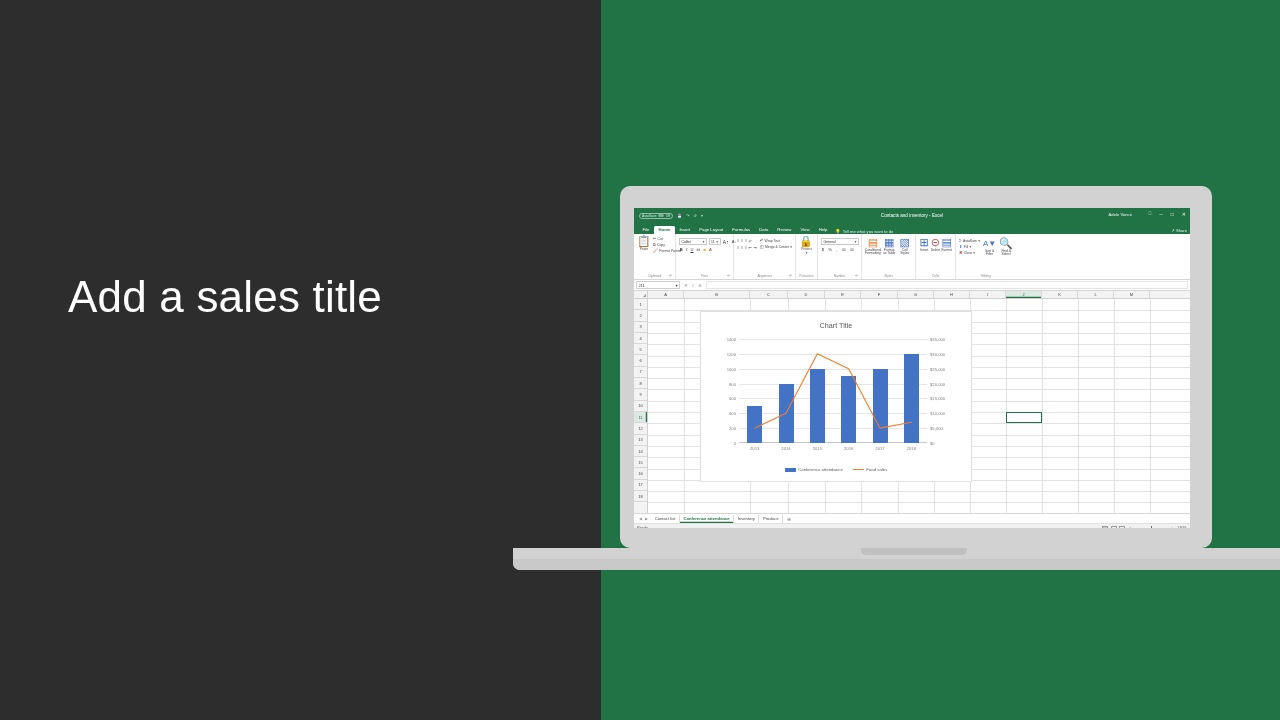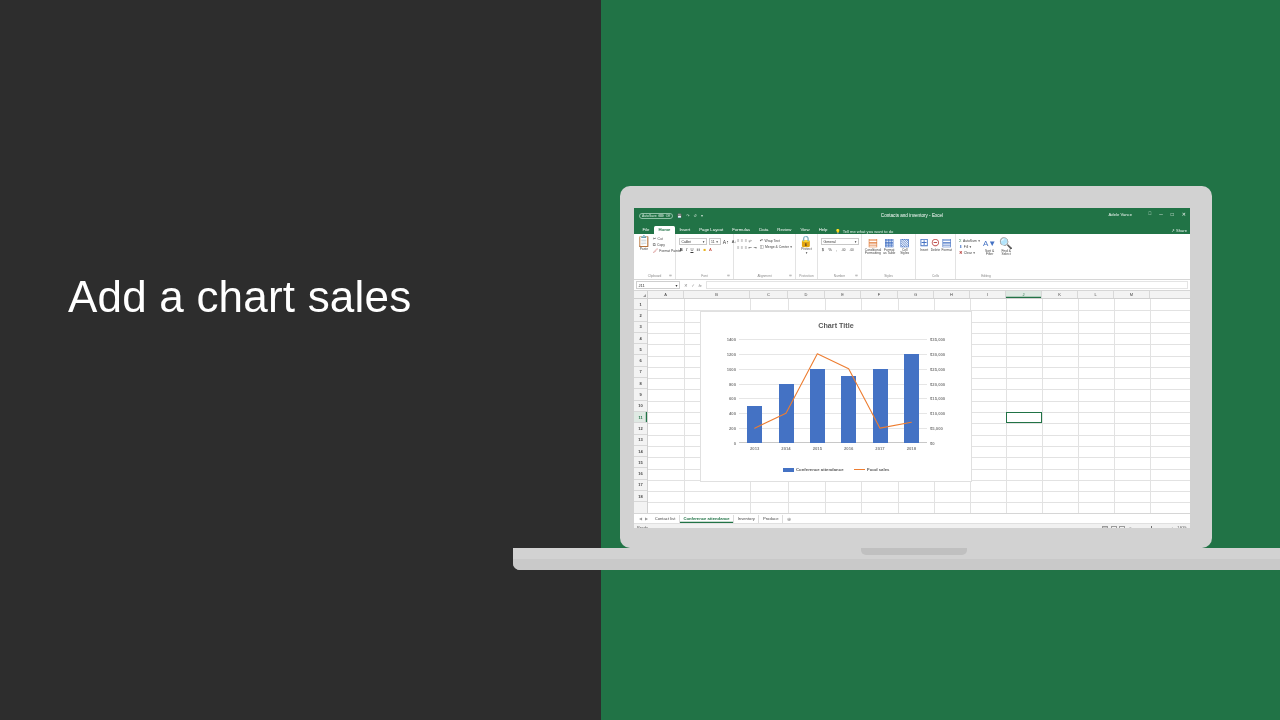--- a/index.html
+++ b/index.html
@@ -166,21 +166,21 @@
   }
   .corner:after{
     content:""; position:absolute; right:1px; bottom:1px;
     border-left:3px solid transparent; border-bottom:3px solid #9a9a9a;
   }
   .colcell {
     border-right:.6px solid #d8d8d8; display:flex; align-items:center;
     justify-content:center; font-size:4px; color:#444;
   }
   .colcell.sel { background:#dfe9e3; color:#217346; box-shadow: inset 0 -1.2px 0 #217346;}
-  .gridbody { display:flex; height:214px;font-weight:bold; }
+  .gridbody { display:flex; height:214px; }
   .rowhead { width:14px; background:#f3f3f3; border-right:.6px solid #d0d0d0; }
   .rowcell {
     height:11.3px; border-bottom:.6px solid #d8d8d8; display:flex;
     align-items:center; justify-content:center; font-size:4px; color:#444;
   }
   .rowcell.sel { background:#dfe9e3; color:#217346; box-shadow: inset -1.2px 0 0 #217346;}
   .cells { flex:1; position:relative; background:#fff; }
   .vline { position:absolute; top:0; bottom:0; width:.6px; background:#e2e2e2;}
   .hline { position:absolute; left:0; right:0; height:.6px; background:#e2e2e2;}
   .selcell {
@@ -247,21 +247,21 @@
   .ztrack { flex:1; height:.6px; background:#adadad; position:relative;}
   .zthumb { position:absolute; left:48%; top:-2.2px; width:1.6px; height:5px; background:#6e6e6e;}
   .zpct { font-size:3.8px; color:#555; }
 </style>
 </head>
 <body>
 
 <div id="backdrop-dark"></div>
 <div id="backdrop-green"></div>
 
-<div id="headline">Add a chart sales</div>
+<div id="headline">Add a sales title</div>
 
 <div id="laptop-lid"></div>
 <div id="laptop-base"></div>
 <div id="laptop-base-shadow"></div>
 <div id="laptop-notch"></div>
 
 <div id="laptop-screen">
   <div class="xl">
 
     <div class="xl-titlebar">

